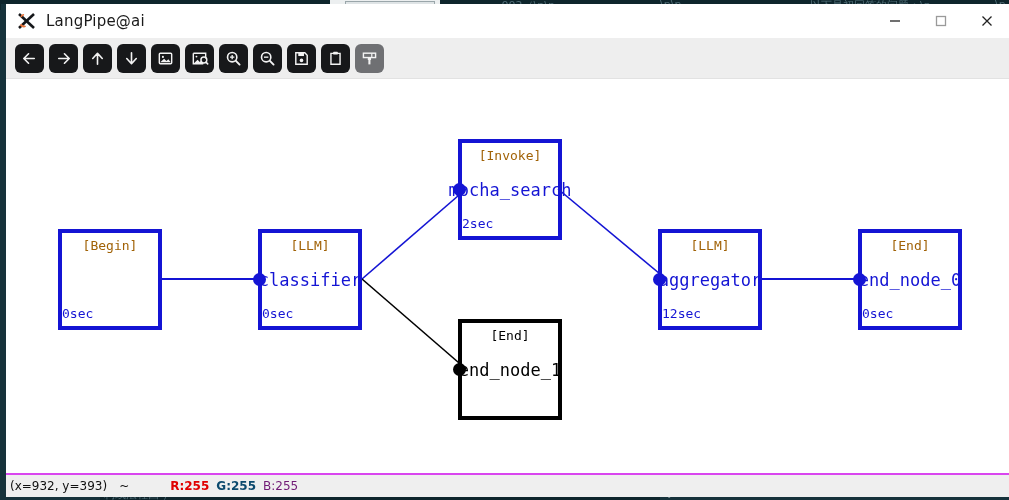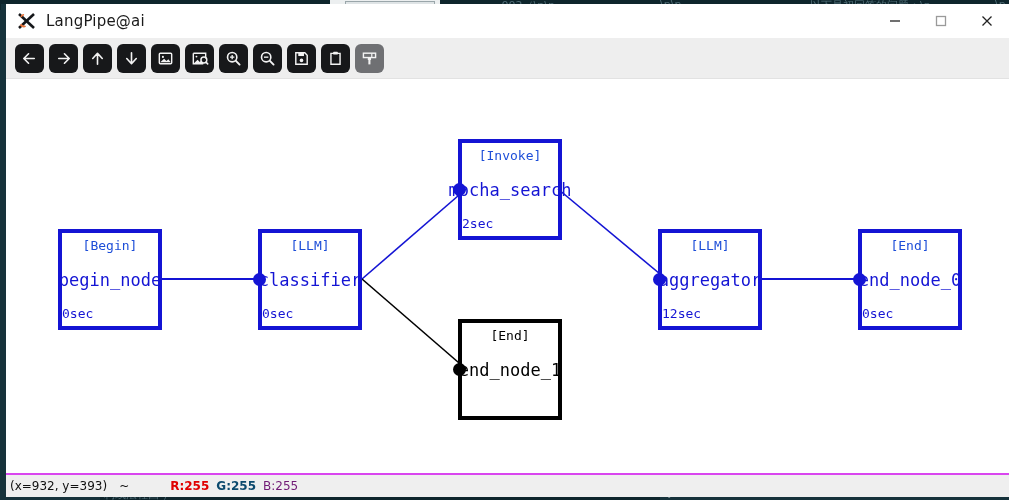--- a/index.html
+++ b/index.html
@@ -93,21 +93,21 @@
   .node {
     position: absolute;
     border: 4px solid #1414d4;
     background: transparent;
   }
   .node.dark { border-color: #000000; }
   .node .n-type {
     position: absolute; left: 0; right: 0; top: 5px;
     text-align: center;
     font-family: "DejaVu Sans Mono", monospace;
-    font-size: 13px; color: #1d4ed8;
+    font-size: 13px; color: #a16207;
     white-space: nowrap;
   }
   .node.dark .n-type { color: #000; }
   .node .n-name {
     position: absolute; left: -14px; right: -14px; top: 50%;
     transform: translateY(-50%);
     text-align: center;
     font-family: "DejaVu Sans Mono", monospace;
     font-size: 17px; color: #1414d4;
     white-space: nowrap; overflow: hidden;
@@ -285,21 +285,20 @@
       <svg width="1009" height="418">
         <line x1="156" y1="200" x2="252" y2="200" stroke="#1414d4" stroke-width="2"></line>
         <line x1="356" y1="200" x2="460" y2="110" stroke="#1414d4" stroke-width="1.6"></line>
         <line x1="356" y1="200" x2="460" y2="290" stroke="#000000" stroke-width="1.6"></line>
         <line x1="552" y1="110" x2="660" y2="200" stroke="#1414d4" stroke-width="1.6"></line>
         <line x1="756" y1="200" x2="858" y2="200" stroke="#1414d4" stroke-width="2"></line>
       </svg>
 
       <div class="node" style="left:52px; top:150px; width:104px; height:101px;">
         <div class="n-type">[Begin]</div>
-        <div class="n-name">begin_node</div>
         <div class="n-dur">0sec</div>
       </div>
 
       <div class="node" style="left:252px; top:150px; width:104px; height:101px;">
         <div class="n-type">[LLM]</div>
         <div class="n-name">classifier</div>
         <div class="n-dur">0sec</div>
       </div>
       <div class="port" style="left:247px; top:194px;"></div>
 

